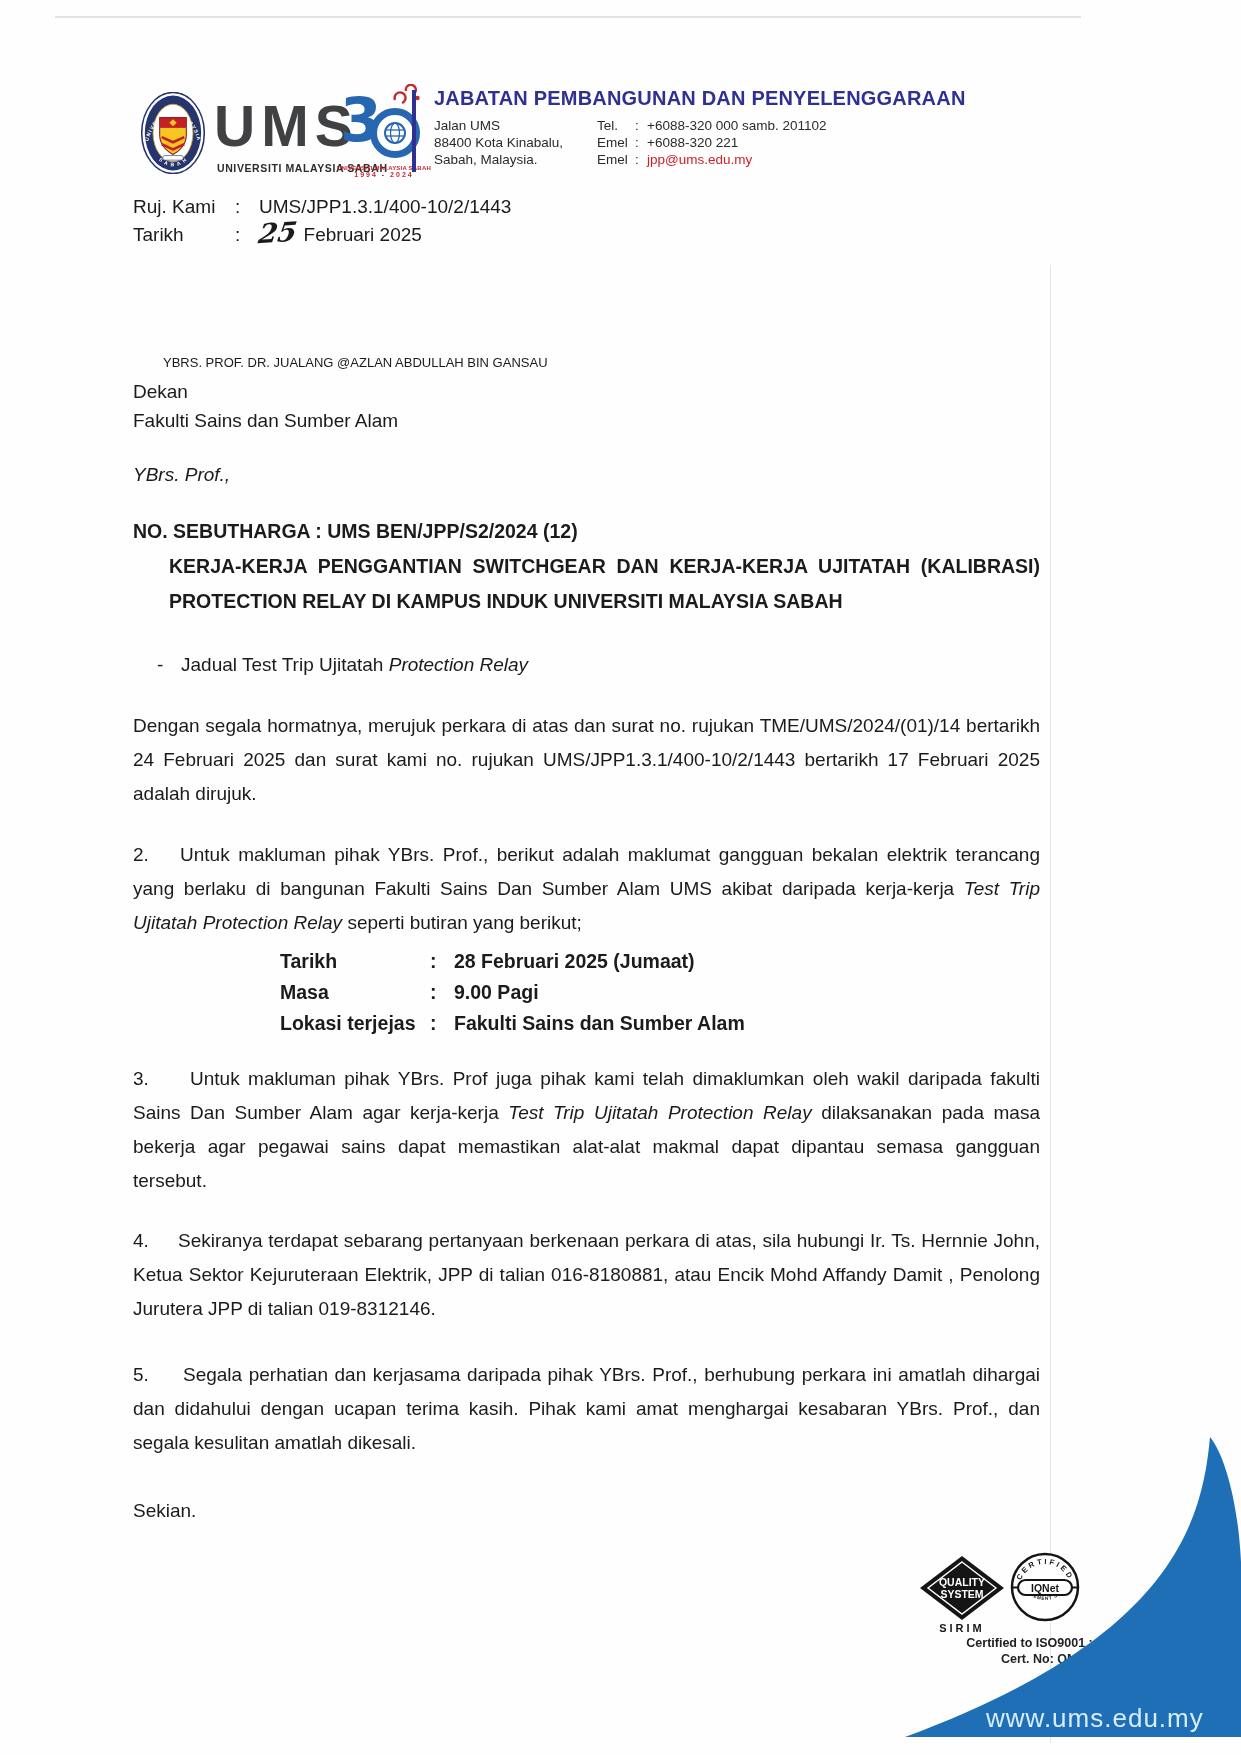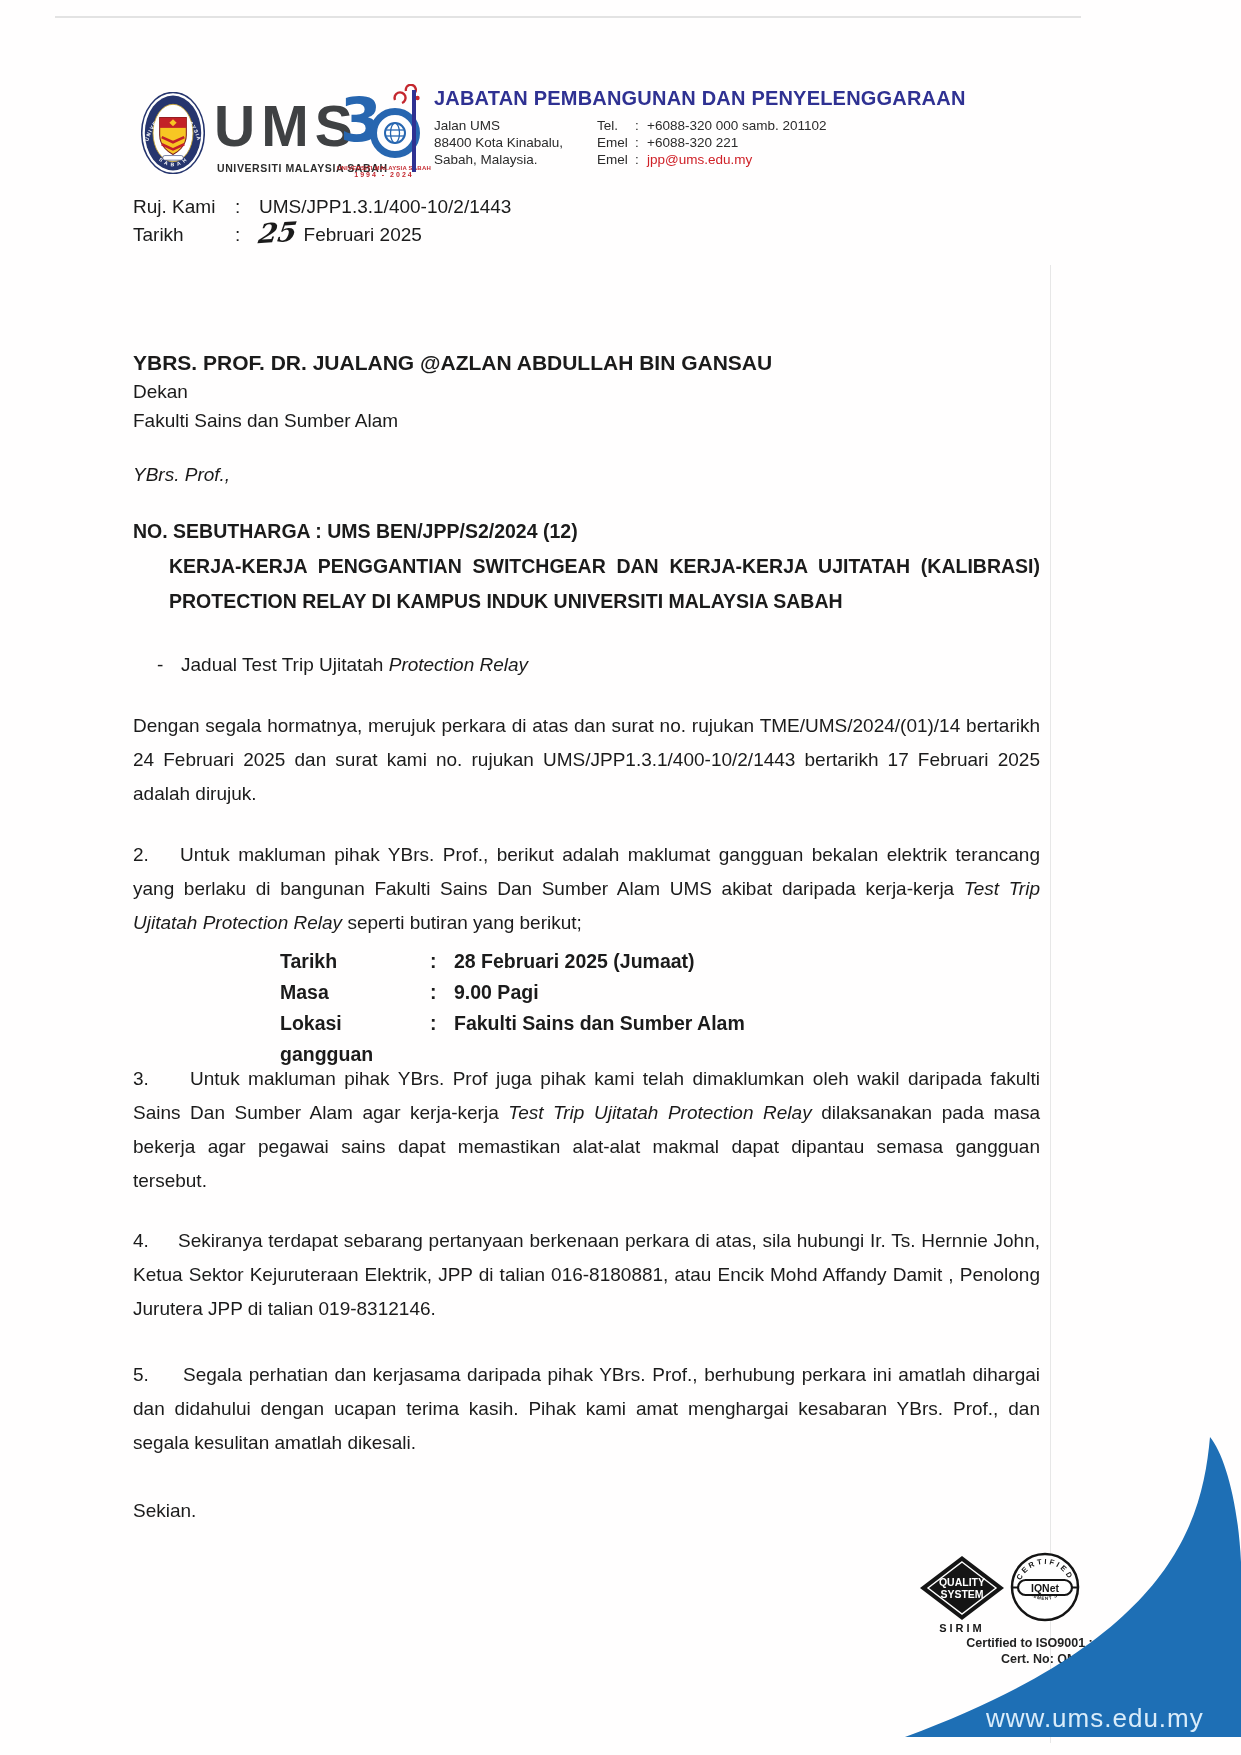--- a/index.html
+++ b/index.html
@@ -32,21 +32,21 @@
   .contact .ccol{width:12px;}
   .email{color:#cf2027;}
   
   .refblock{left:133px;top:193px;font-size:19px;line-height:28px;color:#1b1b1b;}
   .refblock .row{display:flex;align-items:flex-start;}
   .rkey{width:102px;}
   .rcol{width:24px;}
   .handwritten{font-family:"DejaVu Serif",serif;font-style:italic;font-weight:700;font-size:27px;line-height:24px;display:inline-block;transform:skewX(-12deg) rotate(-4deg);margin-right:7px;}
   
   .recipient{left:133px;top:348px;font-size:19px;line-height:29px;}
-  .recipient .name{font-weight:700;font-size:21px;}
+  .recipient .name{font-weight:400;font-size:13px;margin-left:30px;}
   .salutation{left:133px;top:464px;font-size:19px;font-style:italic;}
   .subject{left:133px;top:514px;width:907px;font-size:19.5px;font-weight:700;line-height:35px;}
   .subject .just{text-align:justify;margin-left:36px;}
   .listitem{left:157px;top:654px;font-size:19px;display:flex;}
   .listitem .dash{width:24px;}
   .para{left:133px;width:907px;font-size:19px;line-height:34px;text-align:justify;color:#1b1b1b;}
   .p1{top:709px;}
   .p2{top:838px;}
   .p3{top:1062px;}
   .p4{top:1224px;}
@@ -199,21 +199,21 @@
       <span class="dlabel">Tarikh</span>
       <span class="dcolon">:</span>
       <span>28 Februari 2025 (Jumaat)</span>
     </div>
     <div class="drow">
       <span class="dlabel">Masa</span>
       <span class="dcolon">:</span>
       <span>9.00 Pagi</span>
     </div>
     <div class="drow">
-      <span class="dlabel">Lokasi gangguan</span>
+      <span class="dlabel">Lokasi terjejas</span>
       <span class="dcolon">:</span>
       <span>Fakulti Sains dan Sumber Alam</span>
     </div>
   </div>
 
   <div class="abs para p3">
     <span class="pnum w57">3.</span><span>Untuk makluman pihak YBrs. Prof juga pihak kami telah dimaklumkan oleh wakil daripada fakulti Sains Dan Sumber Alam agar kerja-kerja </span><i>Test Trip Ujitatah Protection Relay</i><span> dilaksanakan pada masa bekerja agar pegawai sains dapat memastikan alat-alat makmal dapat dipantau semasa gangguan tersebut.</span>
   </div>
 
   <div class="abs para p4">

